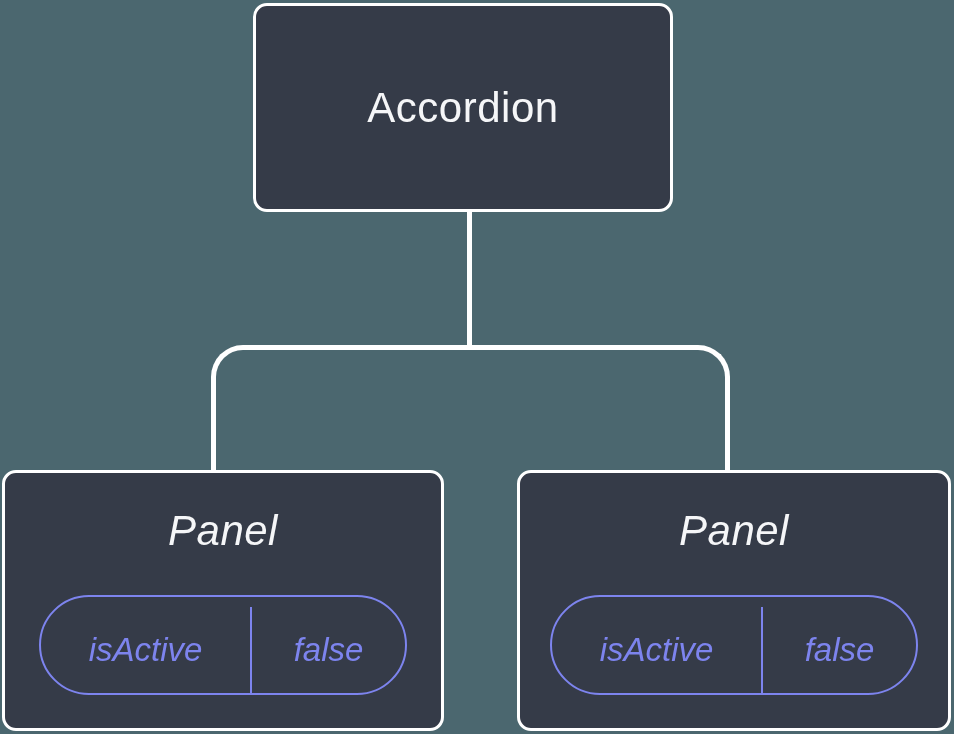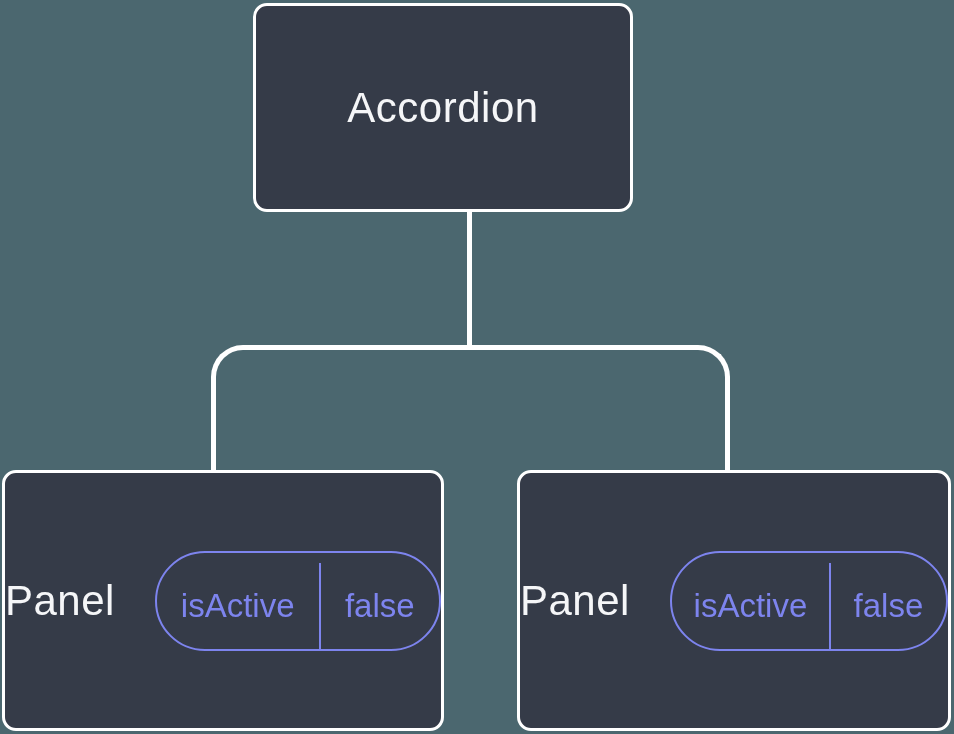--- a/index.html
+++ b/index.html
@@ -23,21 +23,21 @@
     width: 954px; height: 734px;
   }
   .node {
     position: absolute;
     background: var(--node-fill);
     border: 3px solid var(--node-border);
     border-radius: 14px;
   }
   .node-root {
     left: 253px; top: 3px;
-    width: 380px; height: 209px;
+    width: 420px; height: 209px;
     display: flex;
     align-items: center;
     justify-content: center;
   }
   .node-label {
     color: var(--node-text);
     font-size: 42px;
     font-weight: 500;
     letter-spacing: 0.5px;
   }
@@ -53,24 +53,25 @@
     width: 519px; height: 125px;
     border-top: 5px solid var(--node-border);
     border-left: 5px solid var(--node-border);
     border-right: 5px solid var(--node-border);
     border-radius: 32px 32px 0 0;
   }
   .node-panel {
     top: 470px;
     height: 261px;
     display: flex;
-    flex-direction: row;
+    flex-direction: column;
     align-items: center;
     justify-content: center;
     gap: 40px;
+    font-style: italic;
   }
   .node-panel-left  { left: 2px;   width: 442px; }
   .node-panel-right { left: 517px; width: 434px; }
   .state-pill {
     width: 368px;
     height: 100px;
     border: 2px solid var(--accent);
     border-radius: 60px;
     display: flex;
     align-items: stretch;

